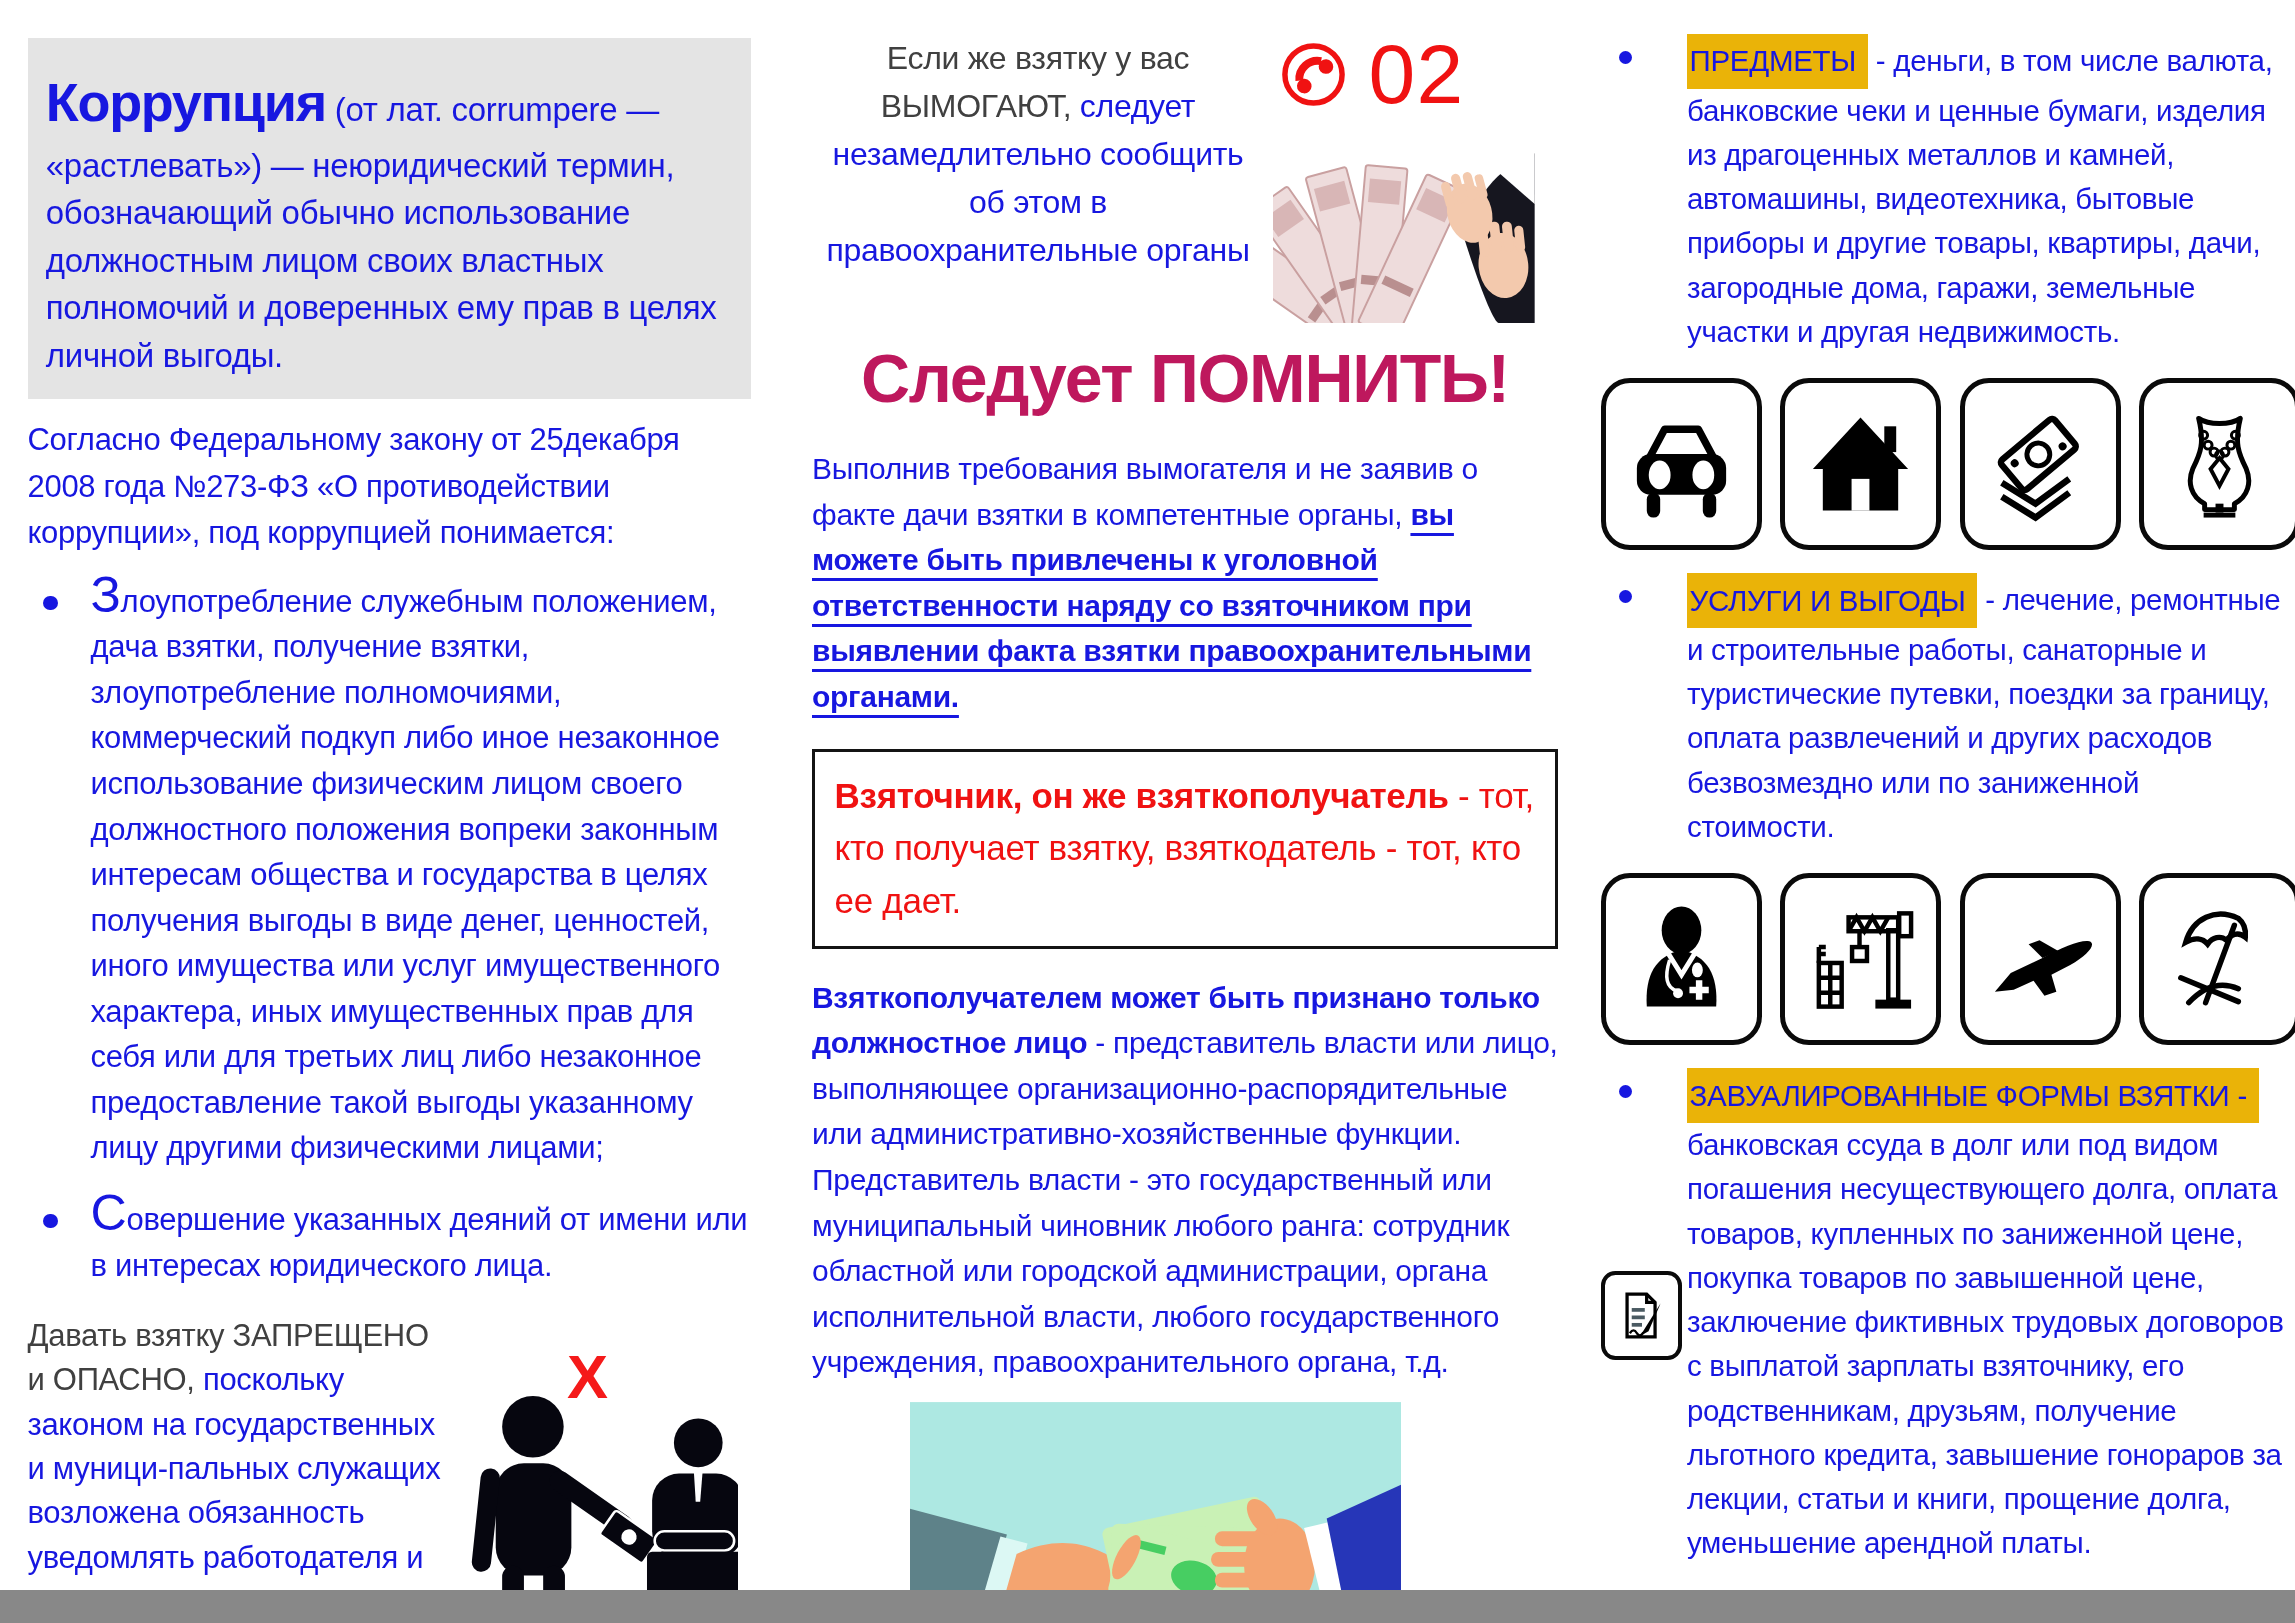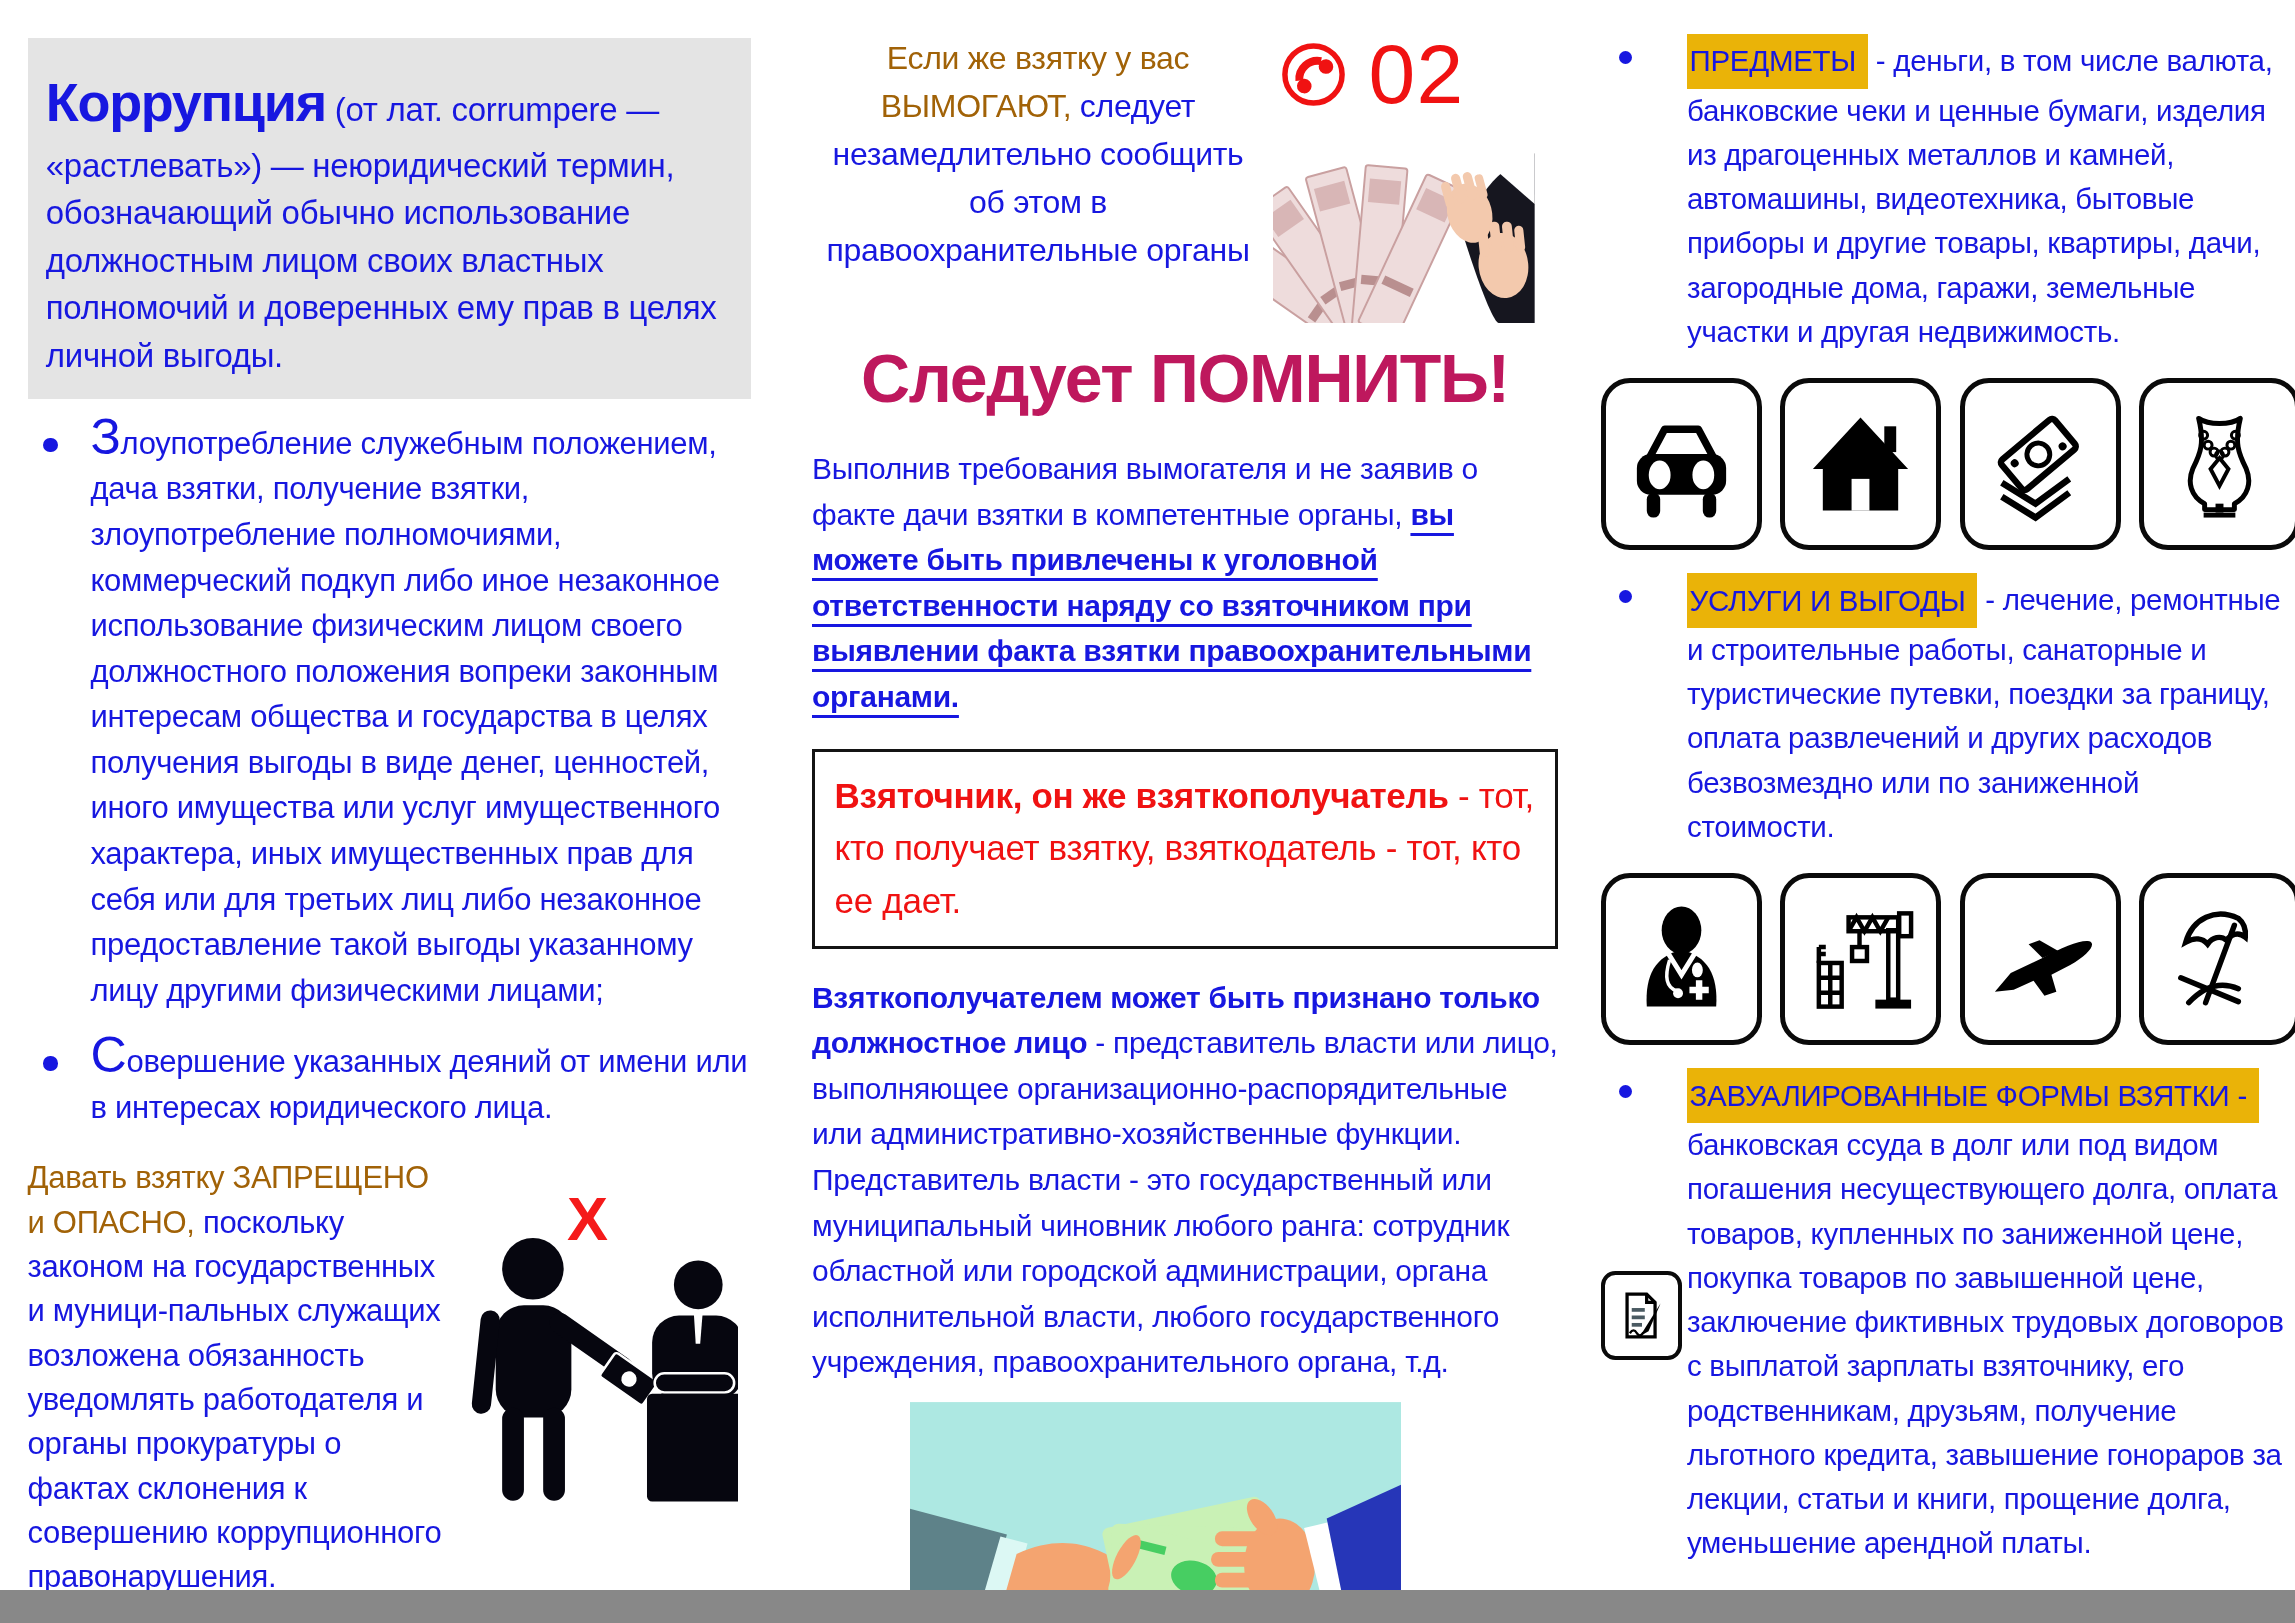--- a/index.html
+++ b/index.html
@@ -2,21 +2,21 @@
 <html lang="ru" style="font-size:10.5px"><head>
 <meta charset="utf-8">
 <style>
   html,body{margin:0;padding:0;background:#888;}
   .page{
     position:relative;width:2295px;height:1590px;background:#ffffff;
     font-family:"Liberation Sans", sans-serif;overflow:hidden;
     letter-spacing:-0.3px;
   }
   .blue{color:#1717e0;}
-  .red{color:#a16207;margin-top:20px;}
+  .red{color:#404040;margin-top:20px;}
   .bold{font-weight:bold;}
 
   
   .col-left{position:absolute;left:27.5px;top:38px;width:723px;}
   .def-box{background:#e4e4e4;color:#1717e0;font-size:33px;line-height:1.44;padding:26px 18.3px 19.6px 18.3px;}
   .def-term{font-weight:bold;font-size:54px;letter-spacing:-1.3px;}
   .law-intro{margin-top:18.3px;font-size:31px;line-height:1.5;color:#1717e0;}
   .bullets{margin-top:22px;}
   .bullet-item{position:relative;padding-left:63px;font-size:31px;line-height:1.47;color:#1717e0;margin-bottom:26px;}
   .bullet-item::before{content:"";position:absolute;left:15.7px;top:17px;width:14.4px;height:14.4px;border-radius:50%;background:#1717e0;}
@@ -54,20 +54,21 @@
 <body>
 
 <div class="page">
 
   <div class="col-left">
 
     <div class="def-box">
       <span class="def-term">Коррупция</span><span> (от лат. corrumpere — «растлевать») — неюридический термин, обозначающий обычно использование должностным лицом своих властных полномочий и доверенных ему прав в целях личной выгоды.</span>
     </div>
 
+    <div class="law-intro"> Согласно Федеральному закону от 25декабря 2008 года №273-ФЗ «О противодействии коррупции», под коррупцией понимается:</div>
 
     <div class="bullets">
       <div class="bullet-item">
         <span class="lead-cap">З</span><span>лоупотребление служебным положением, дача взятки, получение взятки, злоупотребление полномочиями, коммерческий подкуп либо иное незаконное использование физическим лицом своего должностного положения вопреки законным интересам общества и государства в целях получения выгоды в виде денег, ценностей, иного имущества или услуг имущественного характера, иных имущественных прав для себя или для третьих лиц либо незаконное предоставление такой выгоды указанному лицу другими физическими лицами;</span>
       </div>
       <div class="bullet-item">
         <span class="lead-cap">С</span><span>овершение указанных деяний от имени или в интересах юридического лица.</span>
       </div>
     </div>
 

